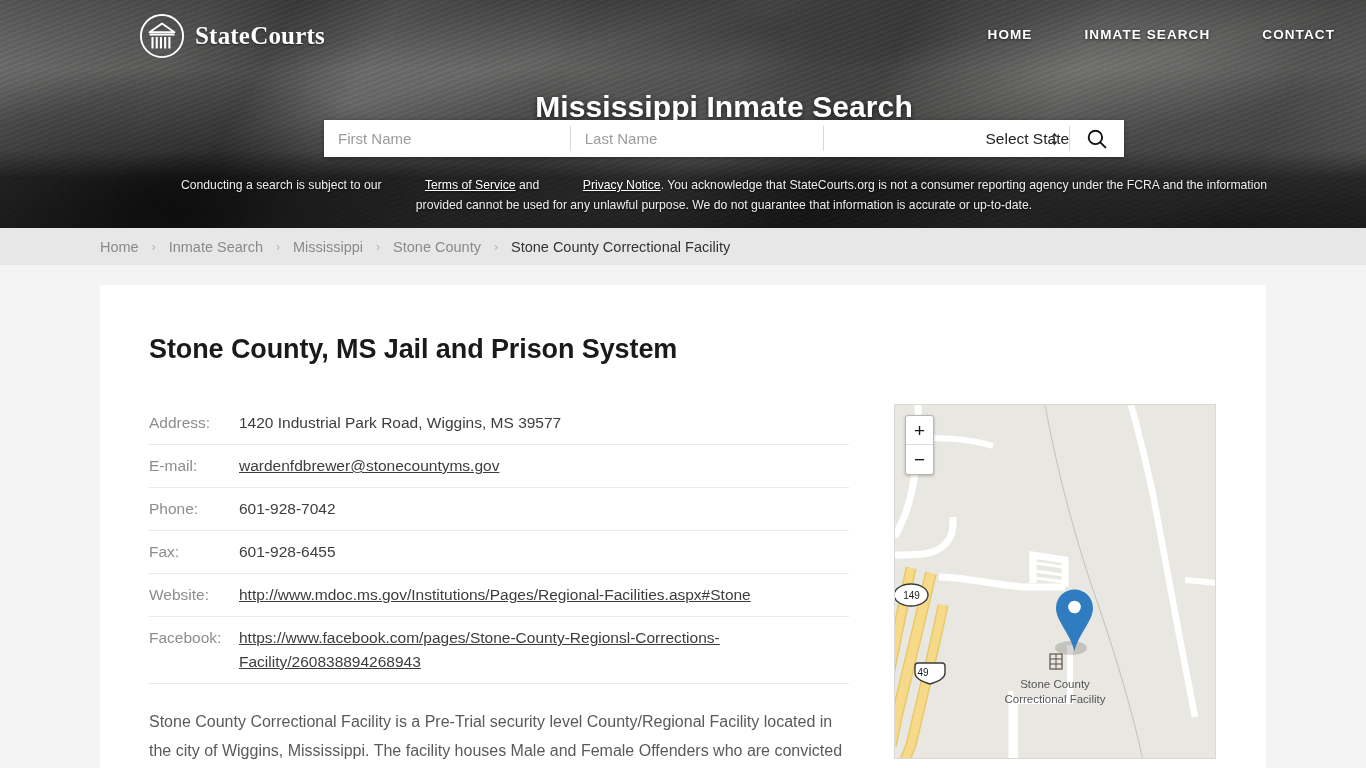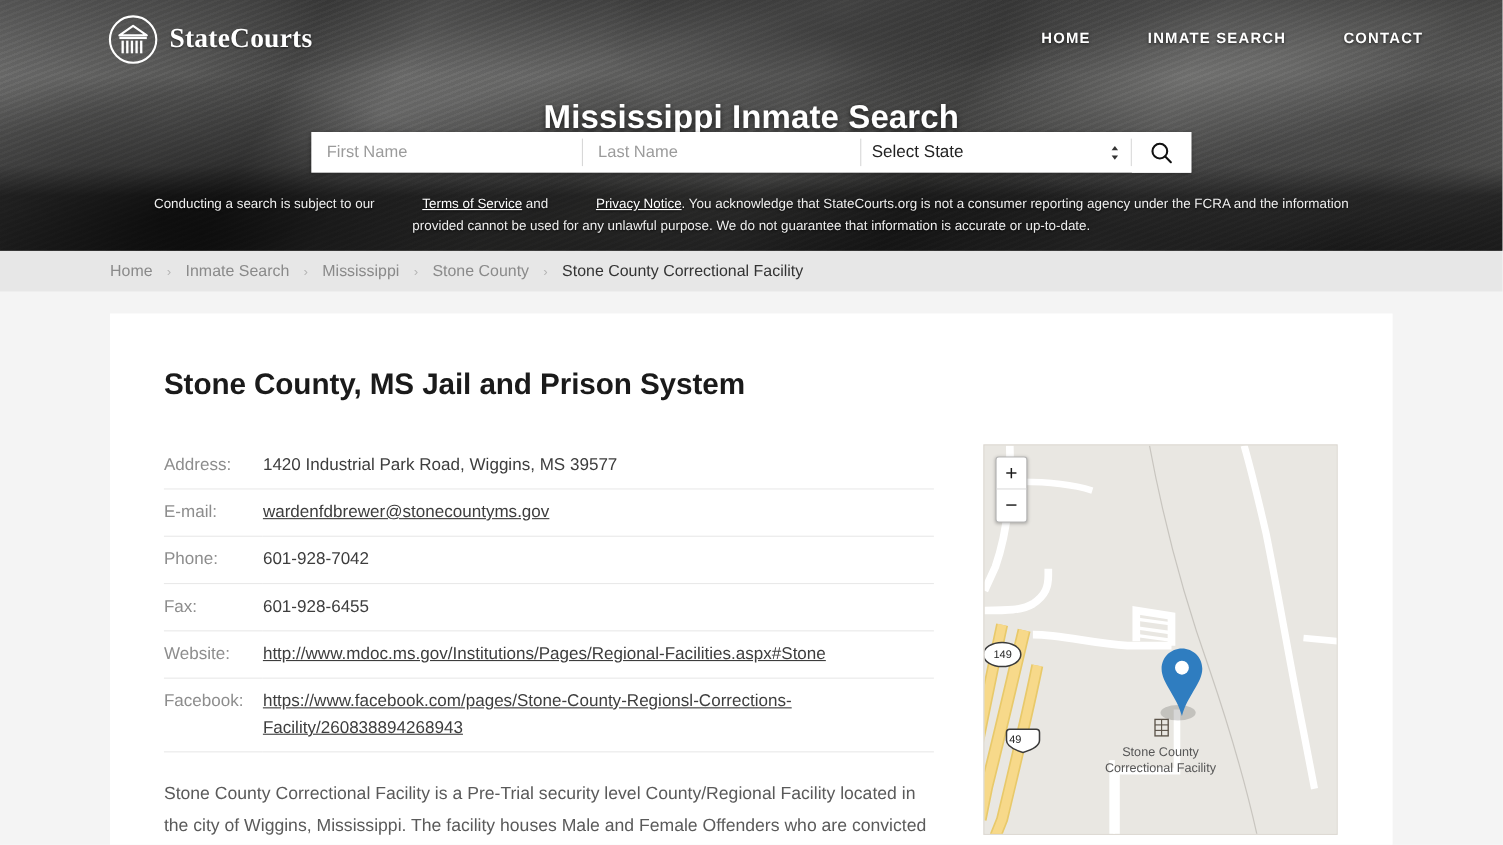--- a/index.html
+++ b/index.html
@@ -11,20 +11,21 @@
     font-family: "Liberation Sans", sans-serif;
   }
 
   
   .header {
     position: relative;
     width: 1366px;
     height: 228px;
     overflow: hidden;
     background: #4a4a4a;
+    padding-left: 41px;
   }
   .header-bg {
     position: absolute; inset: 0;
     background:
       linear-gradient(118deg, rgba(255,255,255,0.10) 0%, rgba(255,255,255,0.0) 14%,
                       rgba(0,0,0,0.18) 20%, rgba(255,255,255,0.08) 27%,
                       rgba(0,0,0,0.05) 40%, rgba(255,255,255,0.07) 52%,
                       rgba(0,0,0,0.22) 62%, rgba(255,255,255,0.05) 75%,
                       rgba(0,0,0,0.12) 90%, rgba(255,255,255,0.06) 100%),
       linear-gradient(166deg, #6b6b69 0%, #5c5c5a 22%, #6e6e6c 34%,
@@ -119,20 +120,21 @@
     padding-left: 9px;
   }
   .state-select select {
     appearance: none; -webkit-appearance: none;
     border: 0; outline: 0; background: transparent;
     font-family: "Liberation Sans", sans-serif;
     font-size: 15.5px;
     color: #222;
     width: 100%; height: 100%;
     cursor: pointer;
+    text-align: right;
   }
   .spinner {
     position: absolute; right: 10px; top: 50%;
     transform: translateY(-50%);
     width: 9px; height: 14px;
     pointer-events: none;
   }
   .search-btn {
     width: 54px;
     display: flex; align-items: center; justify-content: center;

